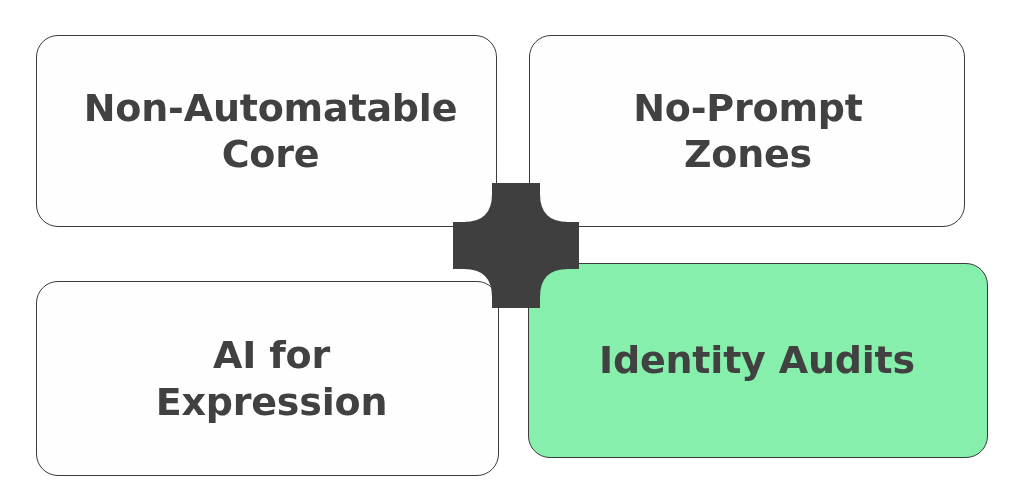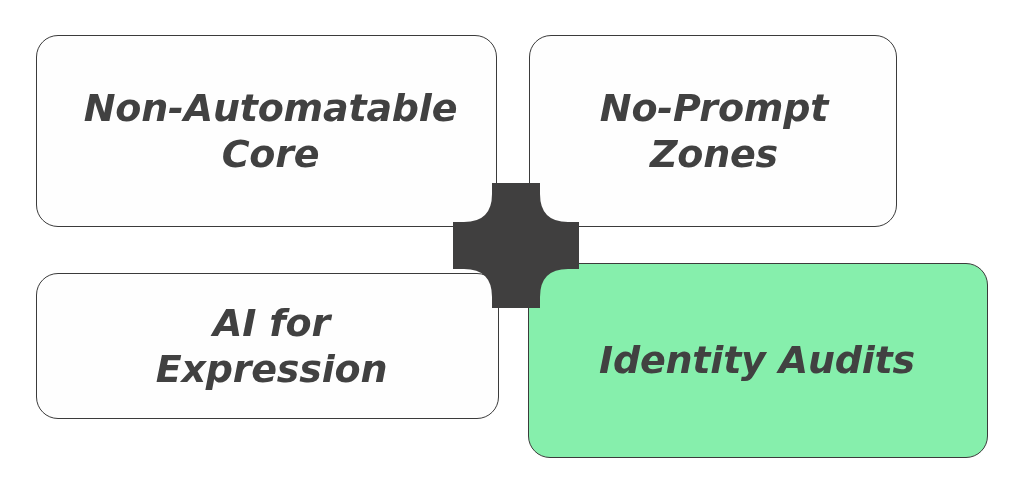--- a/index.html
+++ b/index.html
@@ -10,21 +10,20 @@
   }
   body {
     font-family: "DejaVu Sans", "Liberation Sans", sans-serif;
   }
   #canvas {
     position: relative;
     width: 1024px;
     height: 497px;
     background: #ffffff;
     overflow: hidden;
-    font-style: italic;
   }
   .card {
     position: absolute;
     box-sizing: border-box;
     background: #fefefe;
     border: 1.3px solid #3b3b3b;
     border-radius: 22px;
     display: flex;
     align-items: center;
     justify-content: center;
@@ -35,22 +34,22 @@
     font-weight: bold;
     line-height: 1.22;
     color: #414141;
     text-align: center;
     letter-spacing: -0.2px;
     white-space: pre-line;
     padding: 0 10px;
   }
   
   #card-tl { left: 36px;  top: 35px;  width: 461px; height: 192px; }
-  #card-tr { left: 529px; top: 35px;  width: 368px; height: 192px; }
-  #card-bl { left: 36px;  top: 273px; width: 463px; height: 146px; }
+  #card-tr { left: 529px; top: 35px;  width: 436px; height: 192px; }
+  #card-bl { left: 36px;  top: 281px; width: 463px; height: 195px; }
   #card-br { left: 528px; top: 263px; width: 460px; height: 195px; }
 
   
   #card-tl .card-label { transform: translateX(4px); }
   
   #card-bl .card-label { transform: translateX(4px); }
   #card-tr .card-label { transform: translateX(1px); }
   #card-br .card-label { transform: translateX(-1px); }
 
   

